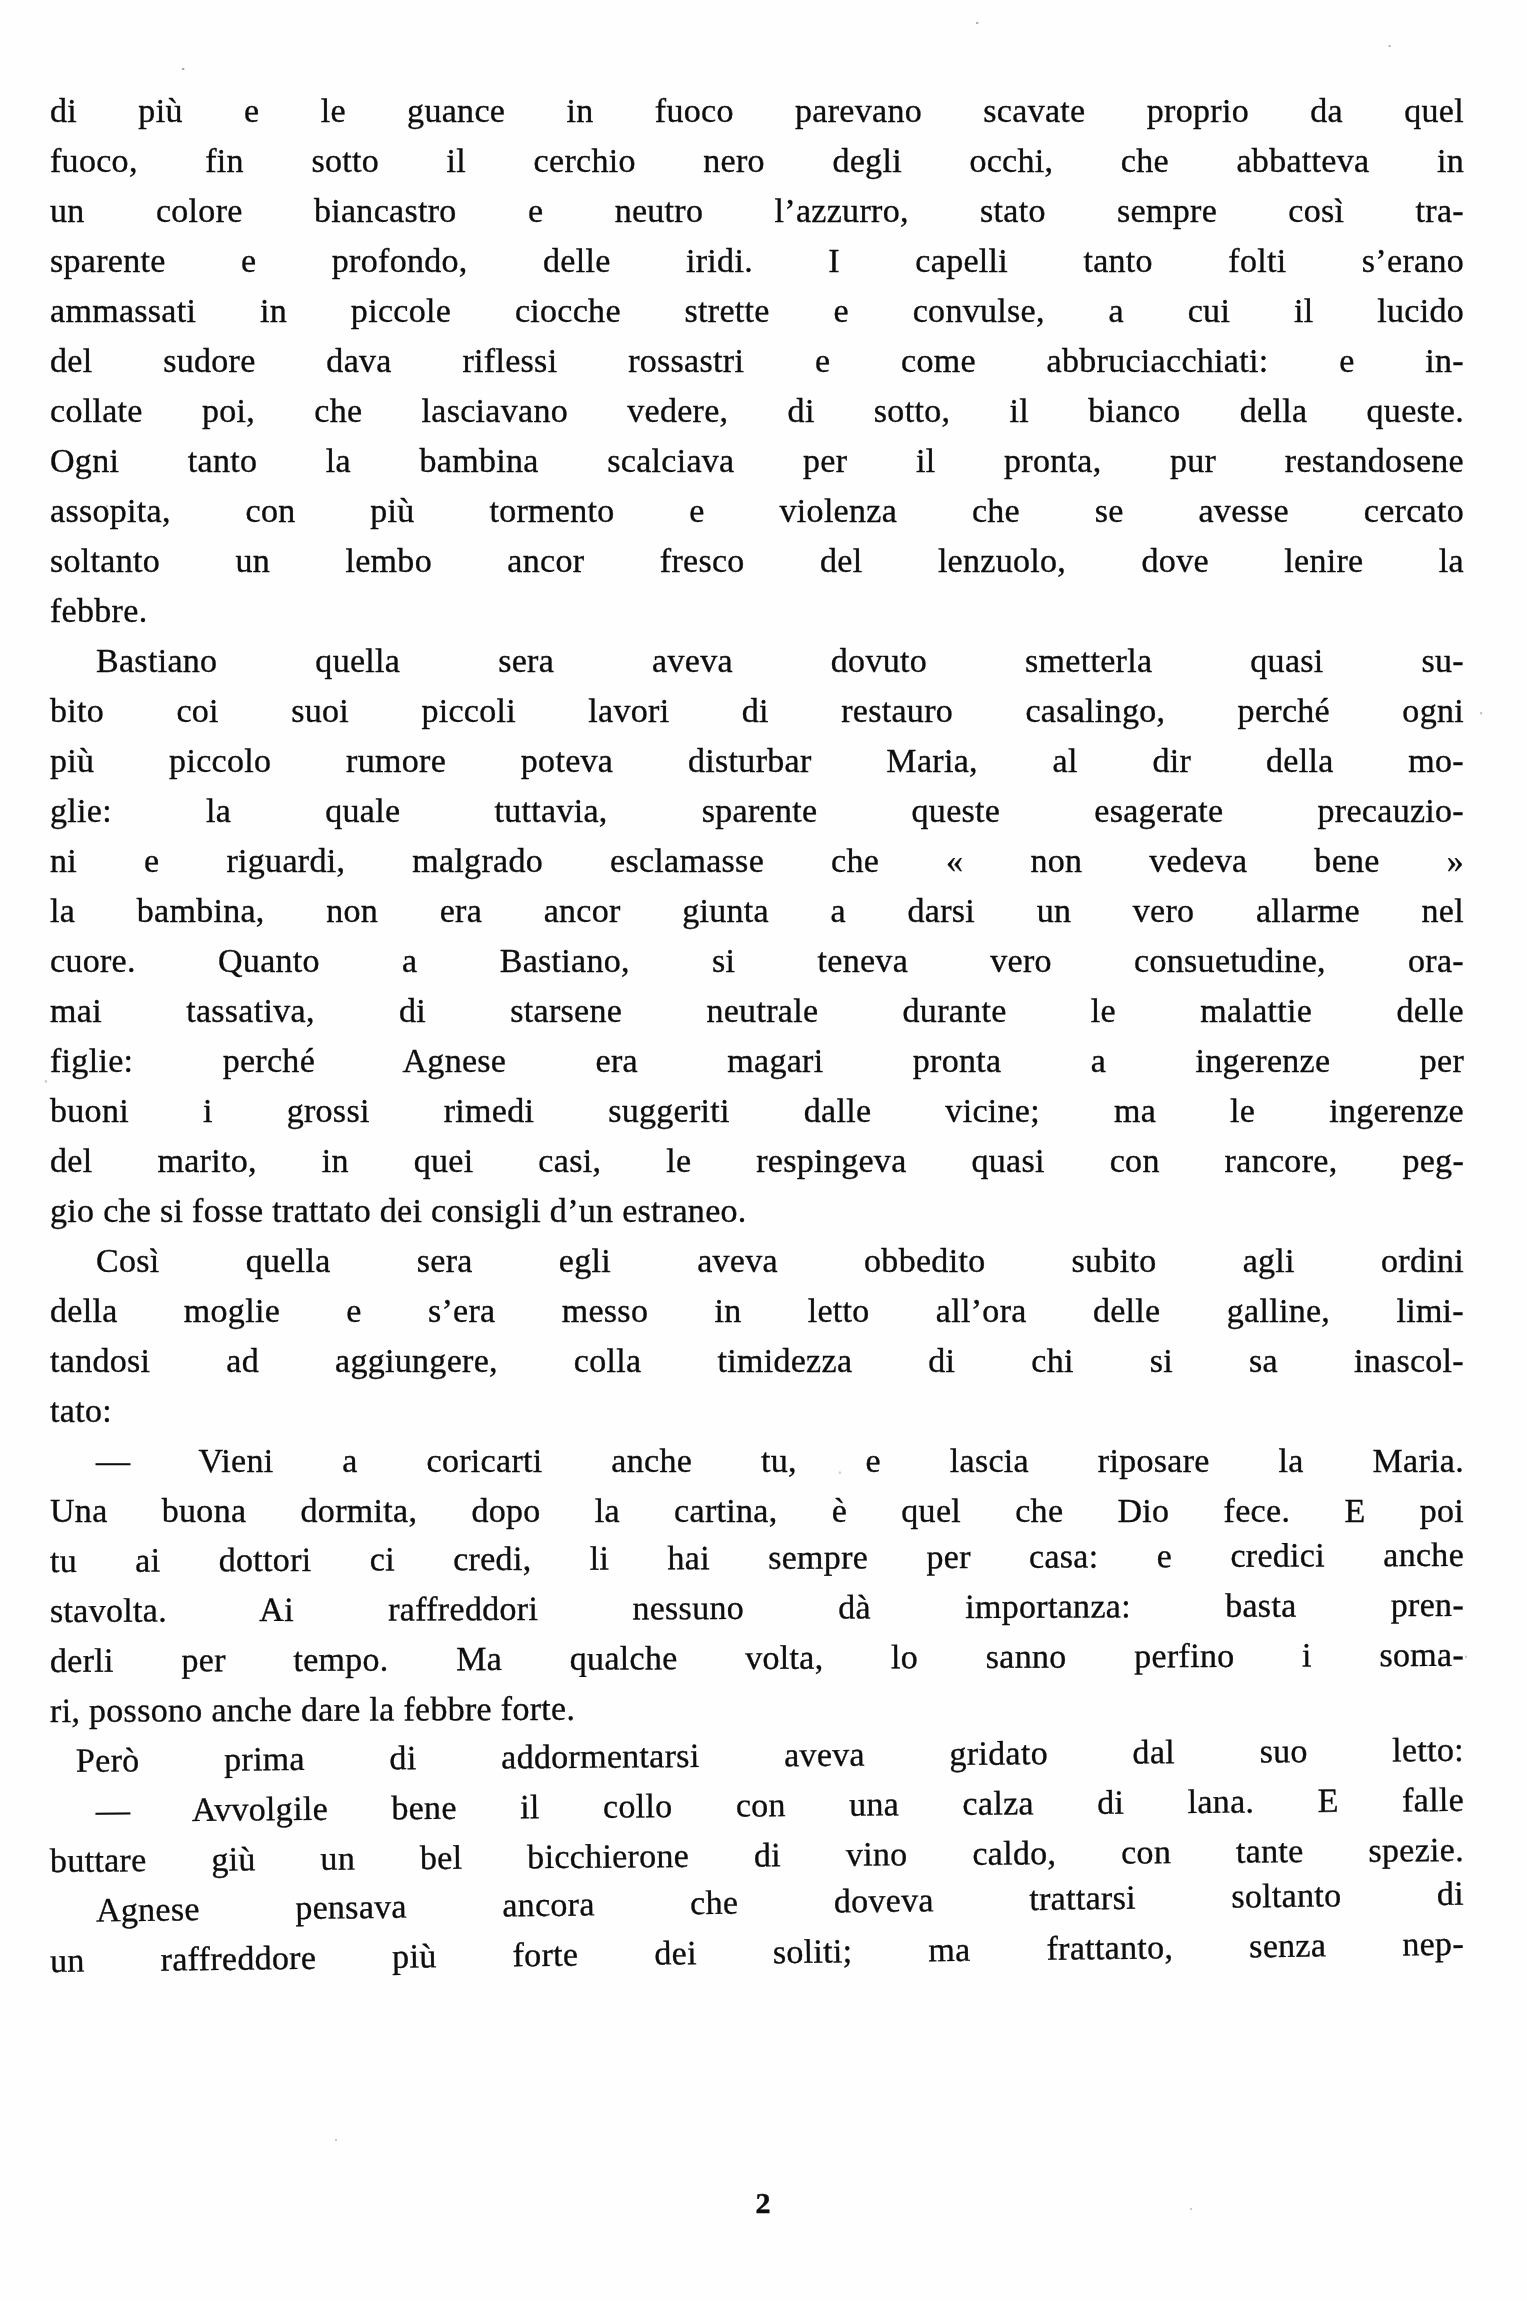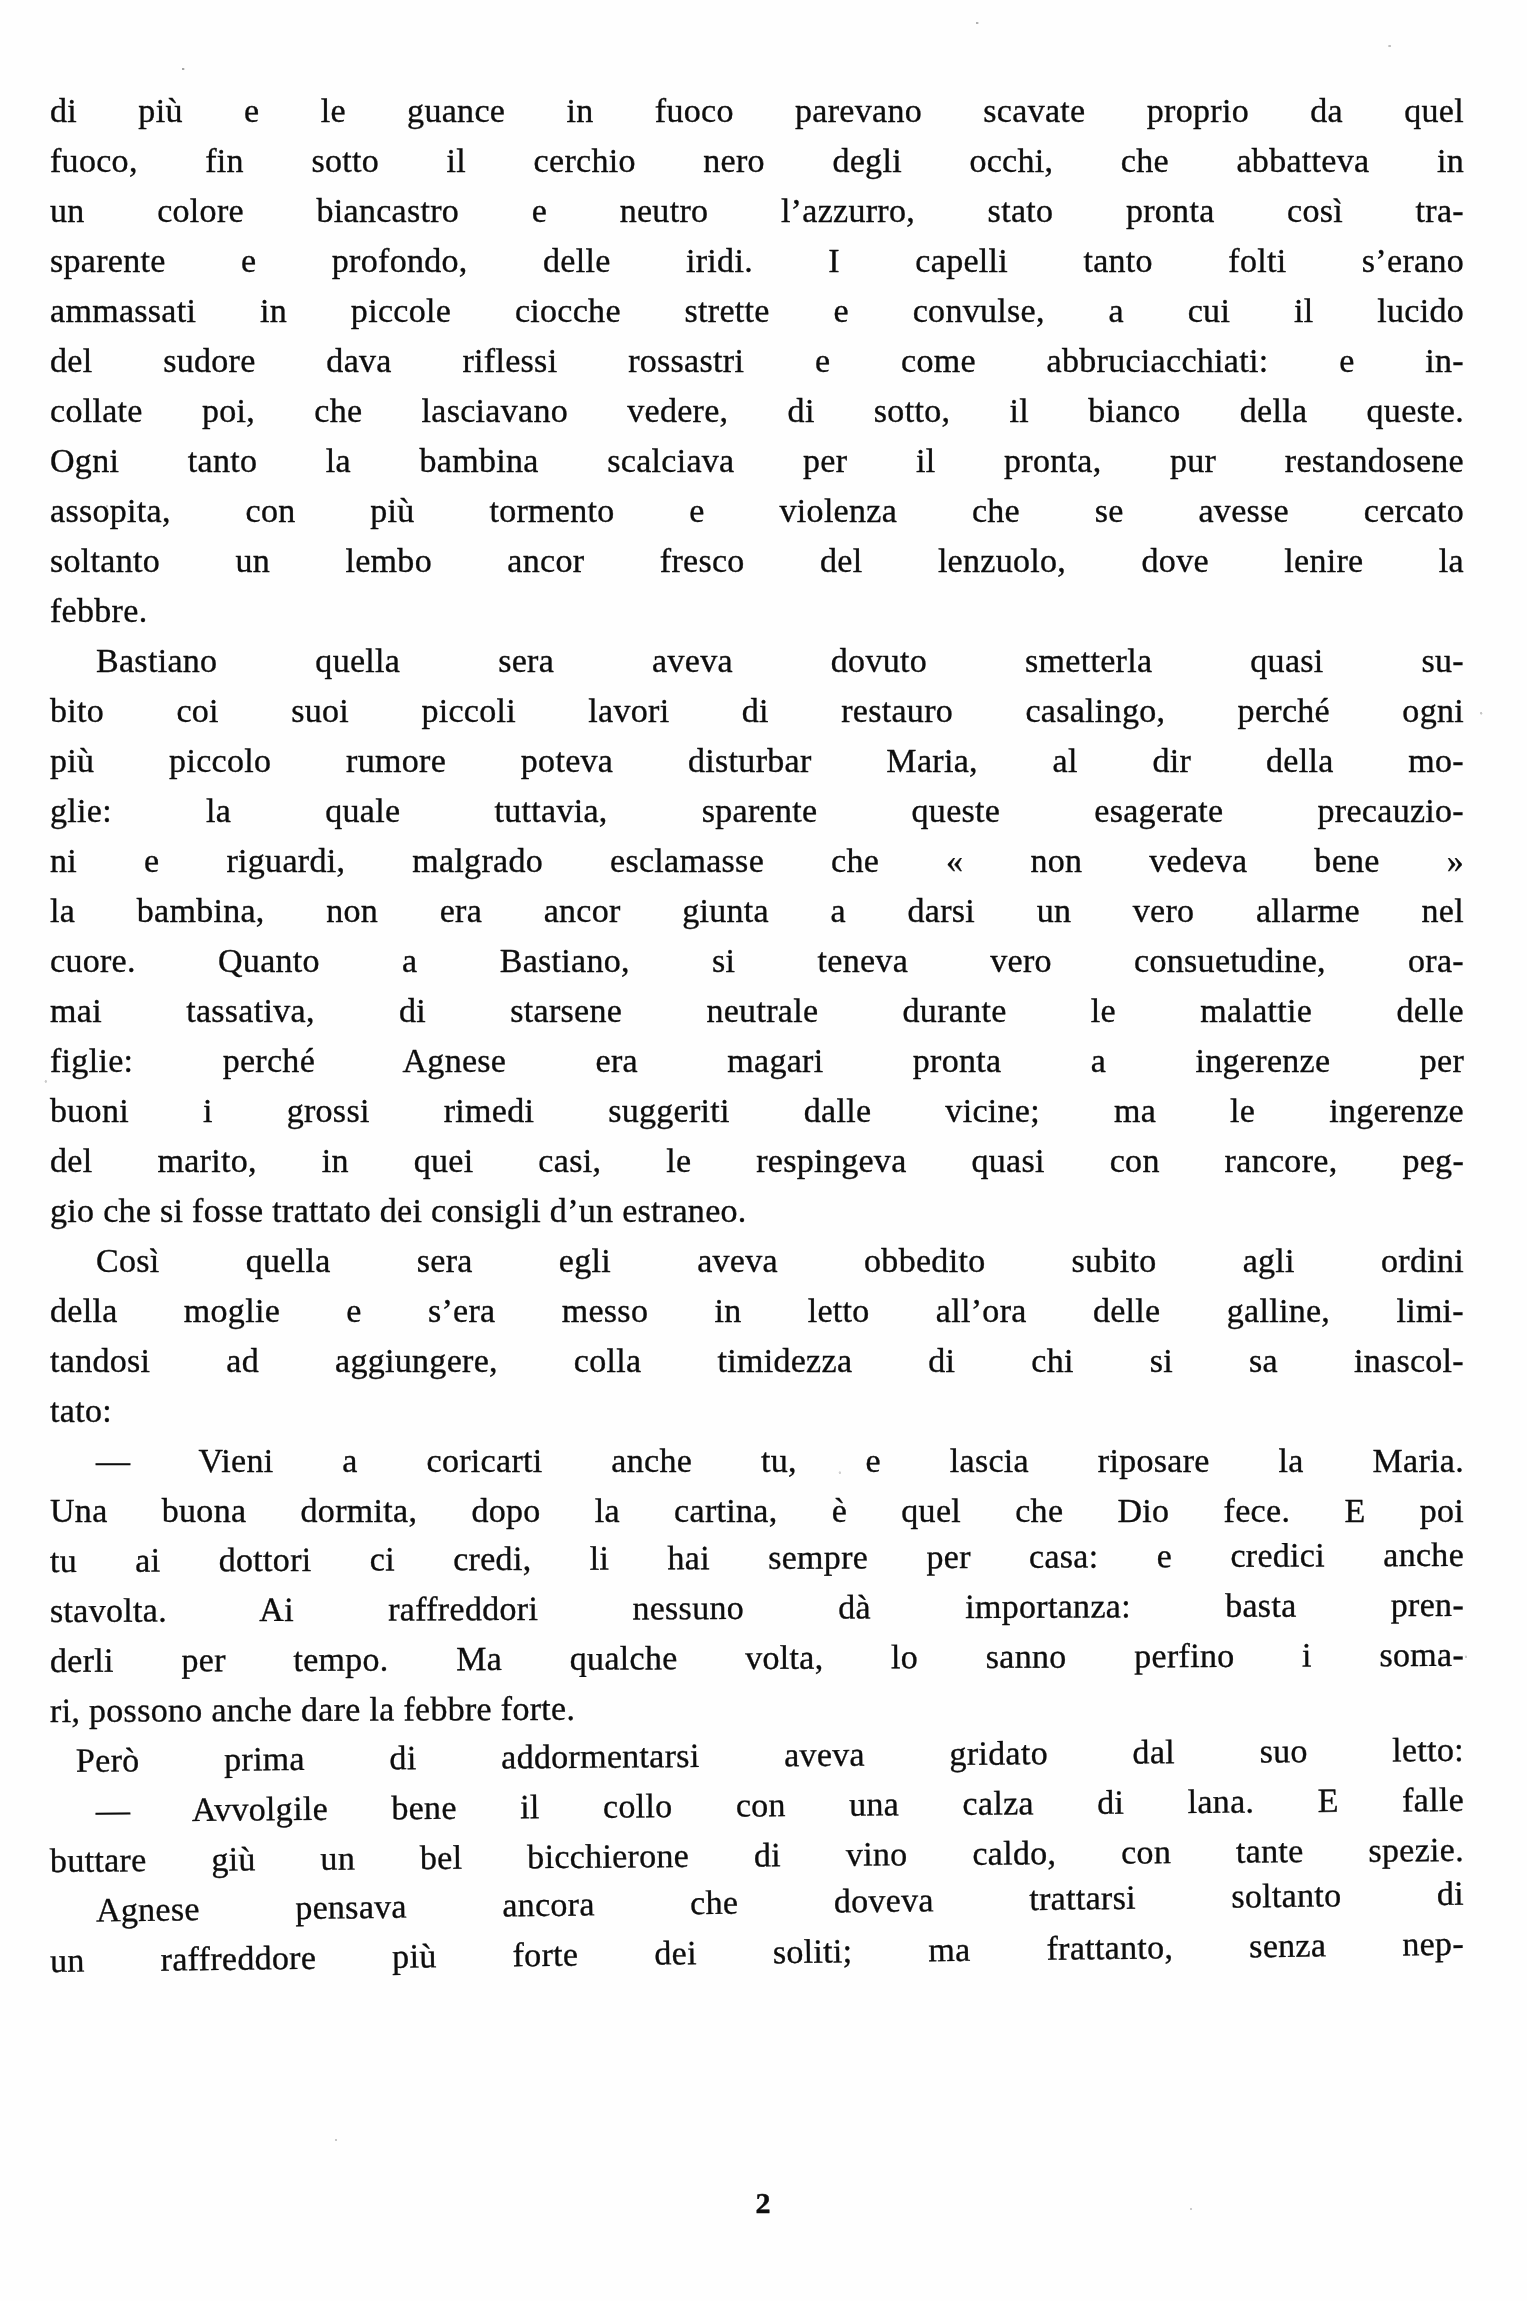--- a/index.html
+++ b/index.html
@@ -71,21 +71,21 @@
     -webkit-text-stroke: 0.4px #0e0e0e;
   }
 </style>
 </head>
 <body>
 
 <div class="scan-page">
   <div class="text-block">
       <div class="line just">di più e le guance in fuoco parevano scavate proprio da quel</div>
       <div class="line just">fuoco, fin sotto il cerchio nero degli occhi, che abbatteva in</div>
-      <div class="line just">un colore biancastro e neutro l’azzurro, stato pronta così tra-</div>
+      <div class="line just">un colore biancastro e neutro l’azzurro, stato sempre così tra-</div>
       <div class="line just">sparente e profondo, delle iridi. I capelli tanto folti s’erano</div>
       <div class="line just">ammassati in piccole ciocche strette e convulse, a cui il lucido</div>
       <div class="line just">del sudore dava riflessi rossastri e come abbruciacchiati: e in-</div>
       <div class="line just">collate poi, che lasciavano vedere, di sotto, il bianco della queste.</div>
       <div class="line just">Ogni tanto la bambina scalciava per il pronta, pur restandosene</div>
       <div class="line just">assopita, con più tormento e violenza che se avesse cercato</div>
       <div class="line just">soltanto un lembo ancor fresco del lenzuolo, dove lenire la</div>
       <div class="line">febbre.</div>
       <div class="line just" style="text-indent: 46px;">Bastiano quella sera aveva dovuto smetterla quasi su-</div>
       <div class="line just">bito coi suoi piccoli lavori di restauro casalingo, perché ogni</div>

